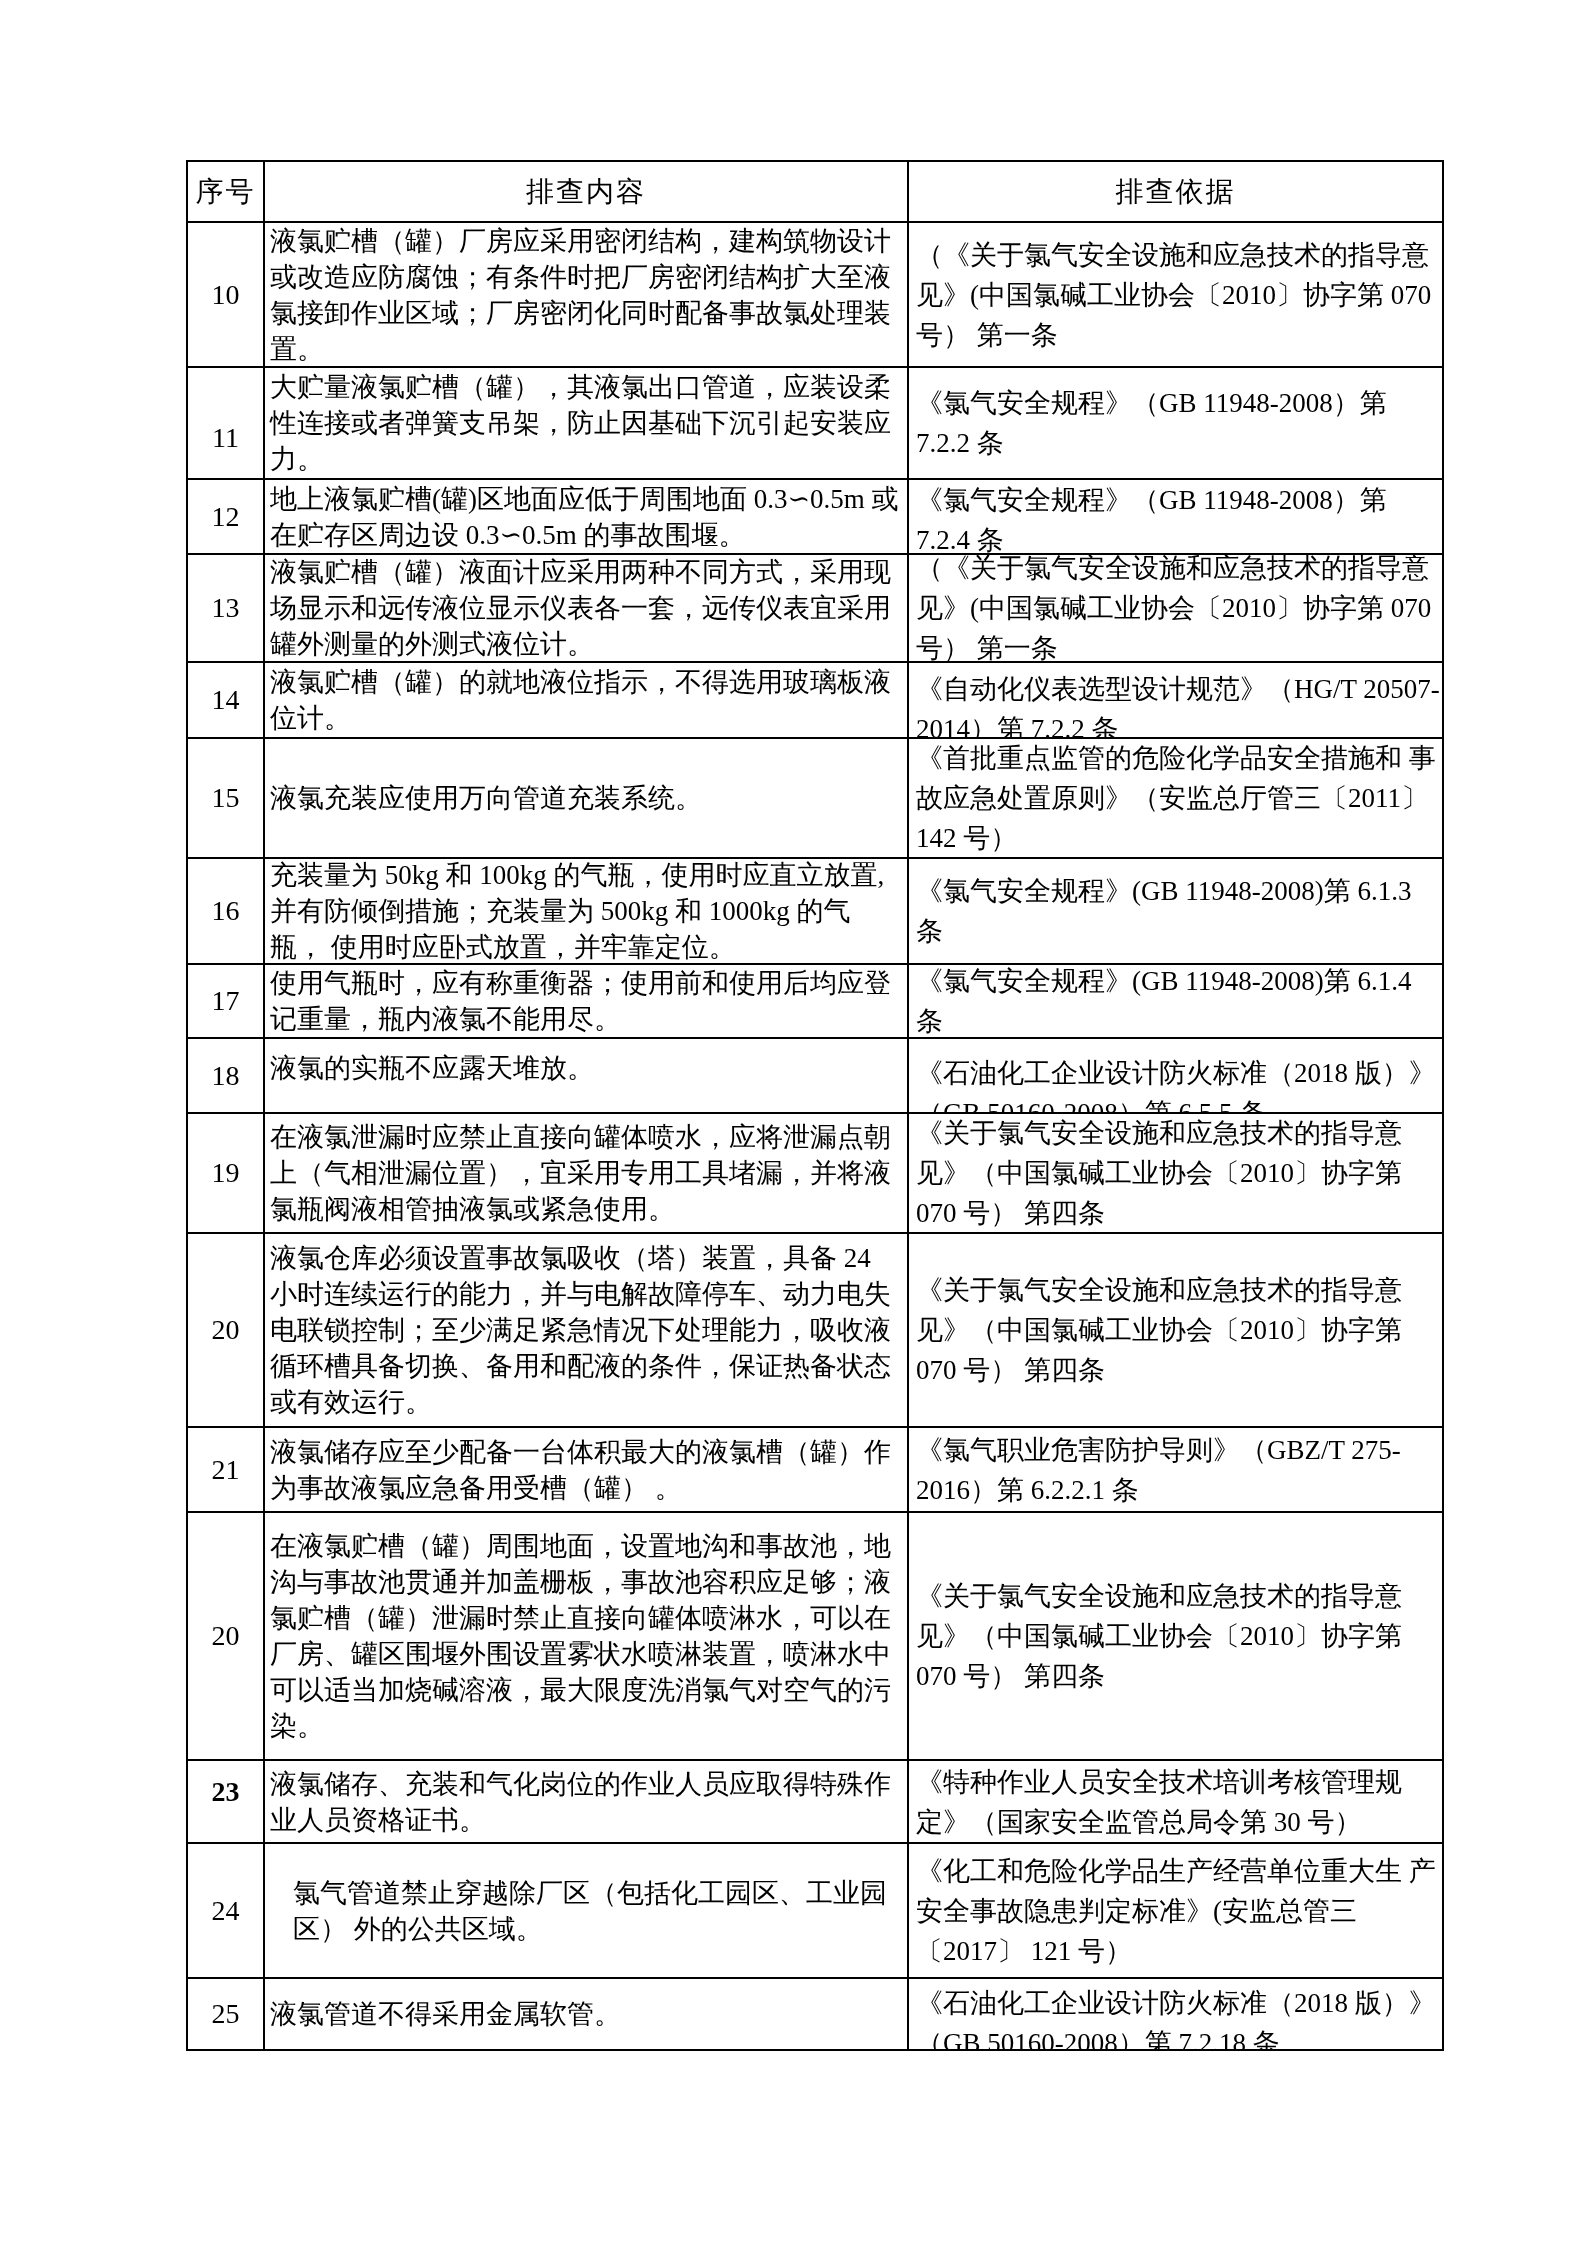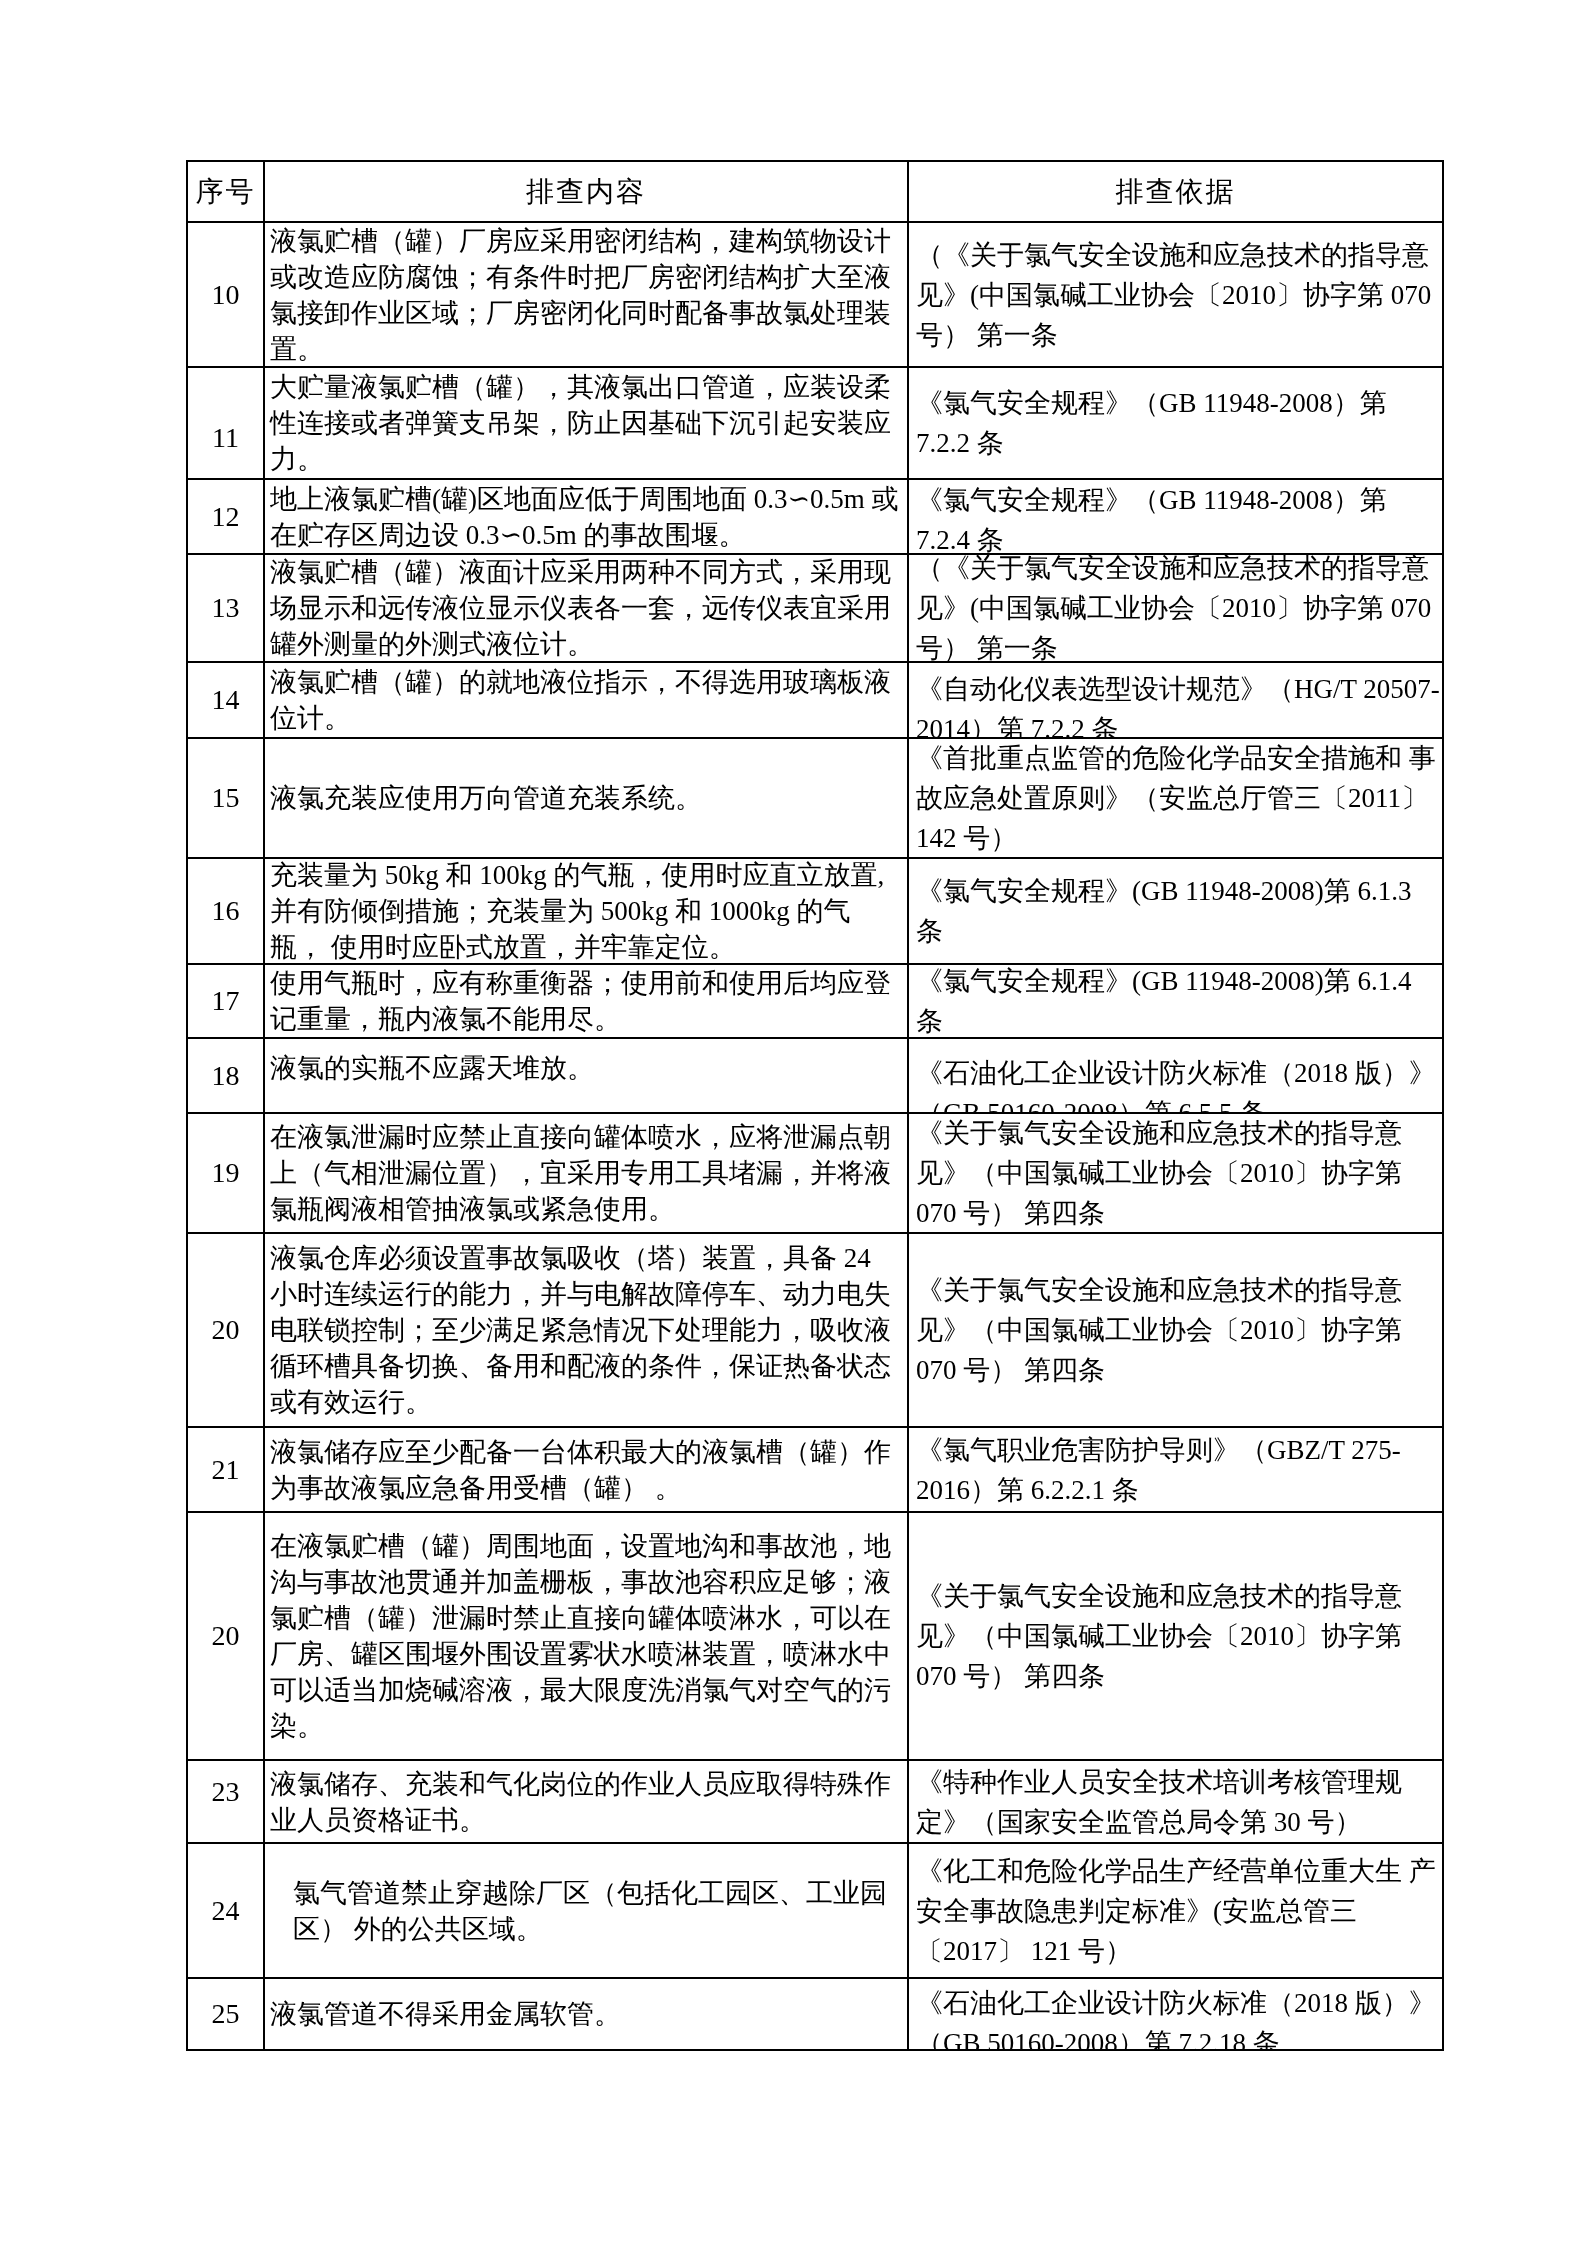--- a/index.html
+++ b/index.html
@@ -314,21 +314,21 @@
             </div>
           </td>
           <td>
             <div class="cellbox basis" style="height: 246px;">
               <span class="txt">《关于氯气安全设施和应急技术的指导意 见》（中国氯碱工业协会〔2010〕协字第 070 号） 第四条</span>
             </div>
           </td>
         </tr>
         <tr>
           <td>
-            <div class="cellbox num" style="height: 62px;">
+            <div class="cellbox num" style="height: 62px; font-weight: bold;">
               <span class="txt" style="text-align: center; width: auto;">23</span>
             </div>
           </td>
           <td>
             <div class="cellbox content" style="height: 81px;">
               <span class="txt">液氯储存、充装和气化岗位的作业人员应取得特殊作 业人员资格证书。</span>
             </div>
           </td>
           <td>
             <div class="cellbox basis" style="height: 81px;">

